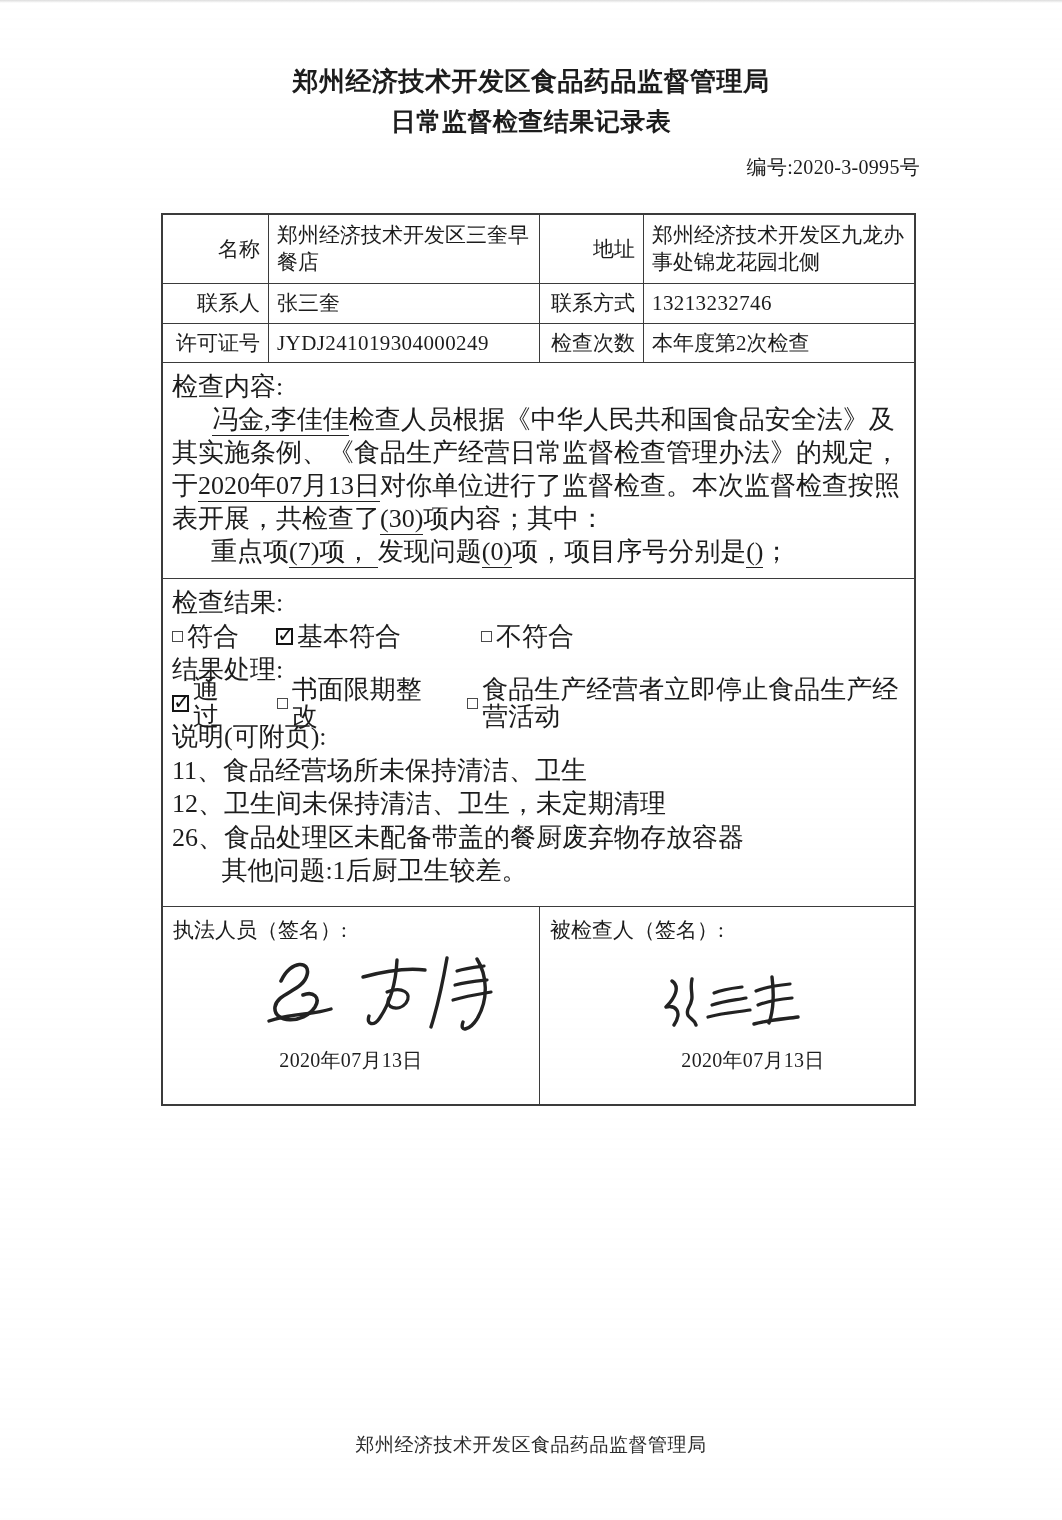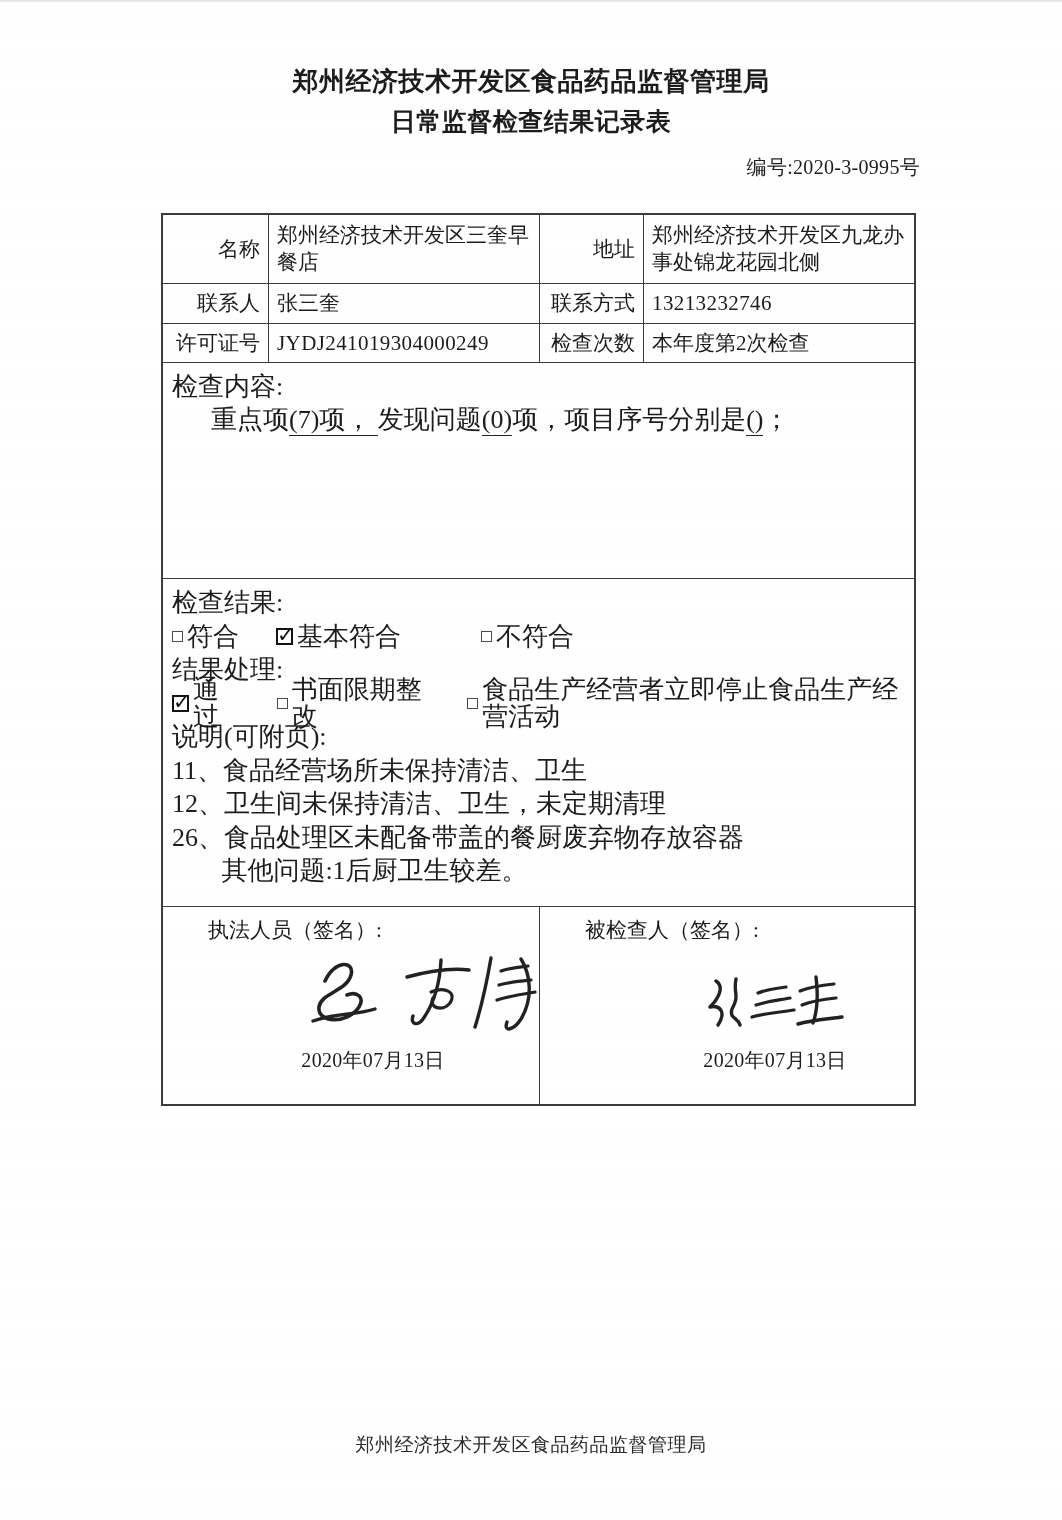--- a/index.html
+++ b/index.html
@@ -84,23 +84,22 @@
     font-family:"DejaVu Sans",sans-serif;
   }
   .gap1{margin-right:37px;}
   .gap2{margin-right:80px;}
   .gap3{margin-right:42px;}
   .gap4{margin-right:44px;}
   .finding{line-height:33.5px;}
   .other-issue{line-height:33.5px;padding-left:1.9em;}
   
   .sign-cell{
-    position:relative;display:block;padding:8px 1px;
+    position:relative;display:block;padding:8px 10px;
     font-size:21px;
-    margin-left:44px;
   }
   .sign-left{grid-column:1/3;}
   .sign-right{grid-column:3/5;}
   .sign-label{line-height:30px;}
   .sig-svg{position:absolute;}
   .sig-svg path{fill:none;stroke:#222;stroke-linecap:round;stroke-linejoin:round;}
   .sig-left-svg{left:88px;top:40px;}
   .sig-right-svg{left:108px;top:60px;}
   .sign-date{
     position:absolute;left:0;right:0;bottom:30px;
@@ -135,20 +134,21 @@
     <div class="cell c-label">联系方式</div>
     <div class="cell c-value no-r mono-num">13213232746</div>
 
     <div class="cell c-label">许可证号</div>
     <div class="cell c-value mono-num">JYDJ241019304000249</div>
     <div class="cell c-label">检查次数</div>
     <div class="cell c-value no-r">本年度第2次检查</div>
 
     <div class="cell block no-r">
       <div class="block-heading">检查内容:</div>
+      <p class="para"><span class="u">冯金,李佳佳</span><span>检查人员根据《中华人民共和国食品安全法》及其实施条例、《食品生产经营日常监督检查管理办法》的规定，于</span><span class="u">2020年07月13日</span><span>对你单位进行了监督检查。本次监督检查按照表开展，共检查了</span><span class="u">(30)</span><span>项内容；其中：</span></p>
       <div class="item-line"><span>重点项</span><span class="u">(7)项， </span><span>发现问题</span><span class="u">(0)</span><span>项，项目序号分别是</span><span class="u">()</span><span>；</span></div>
     </div>
 
     <div class="cell block no-r">
       <div class="result-line">检查结果:</div>
       <div class="opts">
         <span class="opt gap1">
             <span class="box"></span>
             <span>符合</span>
           </span>

